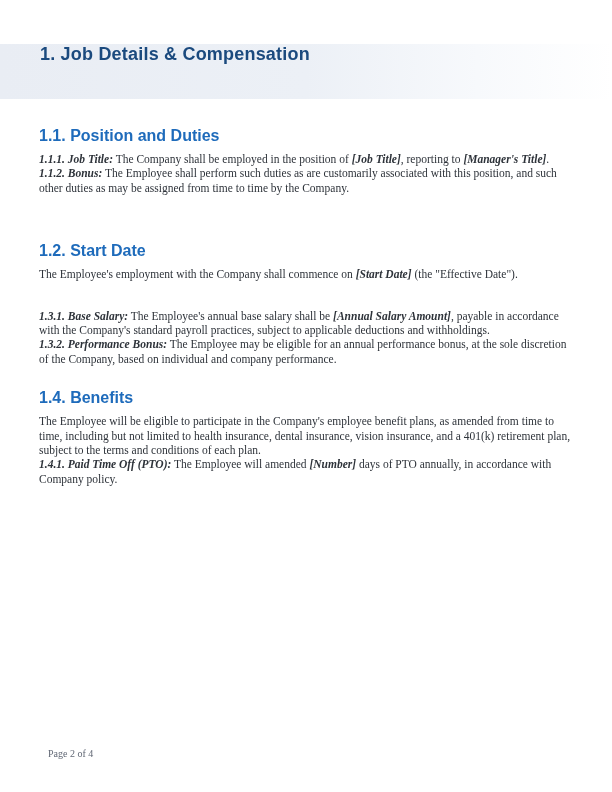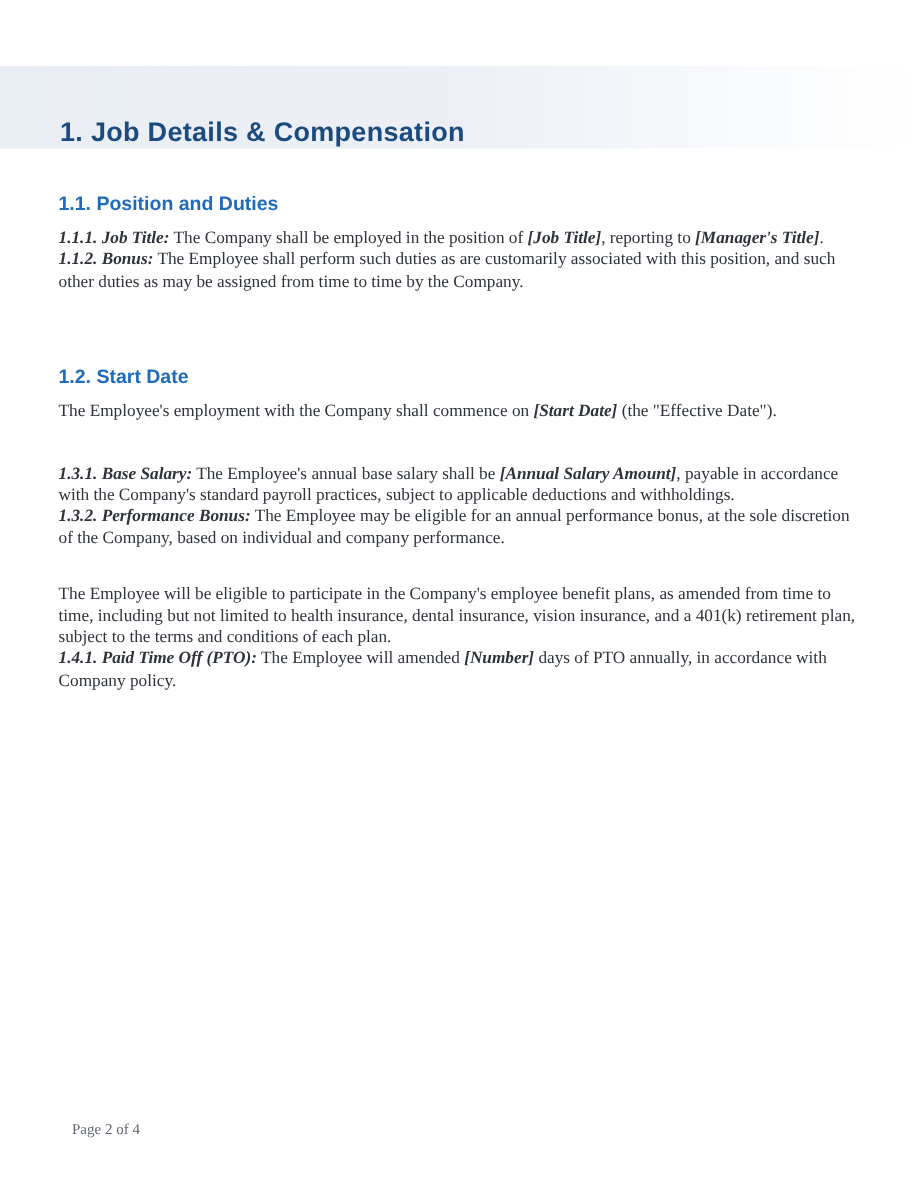--- a/index.html
+++ b/index.html
@@ -17,21 +17,21 @@
   }
   .title-band {
     margin-top: 44px;
     height: 55px;
     background: linear-gradient(90deg,
       var(--band_tint, #e9edf4) 0%,
       #ecf0f6 50%,
       #f7f9fc 78%,
       #ffffff 100%);
     display: flex;
-    align-items: flex-end;
+    align-items: flex-start;
     box-sizing: border-box;
     padding-left: 40px;
   }
   .page-title {
     font-family: "Liberation Sans", sans-serif;
     font-size: 18px;
     font-weight: 700;
     letter-spacing: 0.2px;
     color: var(--title_accent, #1b4a7e);
     margin: 0;
@@ -39,21 +39,21 @@
   .content {
     padding: 0 39px;
   }
   .doc-section { margin: 0; }
   .doc-section.g1 { margin-top: 28px; }
   .doc-section.g2 { margin-top: 47px; }
   .doc-section.g3 { margin-top: 27px; }
   .doc-section.g4 { margin-top: 23px; }
   .sec-heading {
     font-family: "Liberation Sans", sans-serif;
-    font-size: 13px;
+    font-size: 16px;
     line-height: 18px;
     font-weight: 700;
     color: var(--heading_accent, #1e6bbb);
     margin: 0 0 7px 0;
   }
   .para {
     margin: 0;
     font-size: 11.5px;
     line-height: 14.4px;
     color: var(--body_text, #2e333a);
@@ -91,20 +91,21 @@
       <h2 class="sec-heading">1.2. Start Date</h2>
       <p class="para"><span>The Employee's employment with the Company shall commence on </span><span class="b">[Start Date]</span><span> (the "Effective Date").</span></p>
     </section>
 
     <section class="doc-section g3">
       <p class="para"><span class="b">1.3.1. Base Salary:</span><span> The Employee's annual base salary shall be </span><span class="b">[Annual Salary Amount]</span><span>, payable in accordance with the Company's standard payroll practices, subject to applicable deductions and withholdings.</span></p>
       <p class="para"><span class="b">1.3.2. Performance Bonus:</span><span> The Employee may be eligible for an annual performance bonus, at the sole discretion of the Company, based on individual and company performance.</span></p>
     </section>
 
     <section class="doc-section g4">
+      <h2 class="sec-heading">1.4. Benefits</h2>
       <p class="para"><span>The Employee will be eligible to participate in the Company's employee benefit plans, as amended from time to time, including but not limited to health insurance, dental insurance, vision insurance, and a 401(k) retirement plan, subject to the terms and conditions of each plan.</span></p>
       <p class="para"><span class="b">1.4.1. Paid Time Off (PTO):</span><span> The Employee will amended </span><span class="b">[Number]</span><span> days of PTO annually, in accordance with Company policy.</span></p>
     </section>
 
   </main>
 
   <footer class="page-footer">Page 2 of 4</footer>
 
 </div>
 

